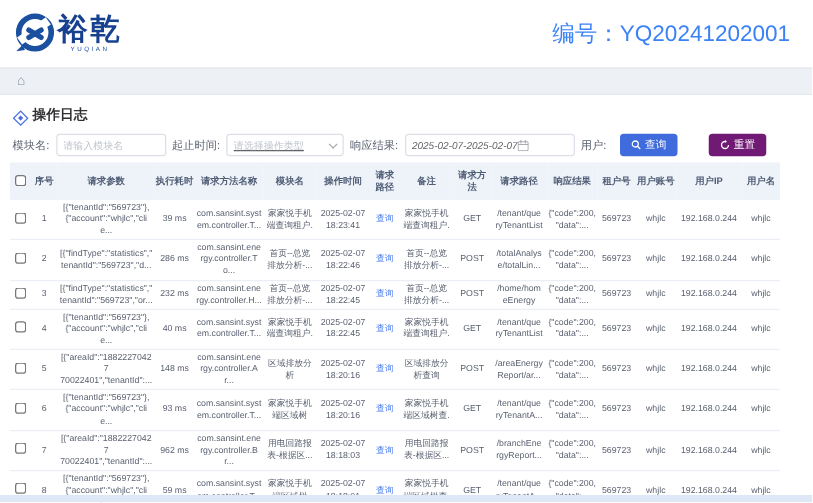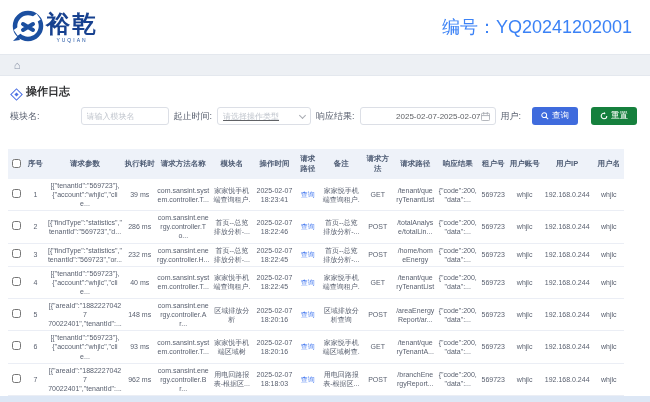--- a/index.html
+++ b/index.html
@@ -24,33 +24,33 @@
 
   
   .panel { background:#fff; padding:4px 8px 0 8px; }
   .panel-title { display:flex; align-items:flex-end; gap:5px; padding:4px 4px 5px 4px; }
   .diamond { position:relative; width:9px; height:9px; }
   .diamond:before { content:""; position:absolute; inset:0; border:1px solid #4a6fe3; transform:rotate(45deg); }
   .diamond:after { content:""; position:absolute; inset:3px; background:#4a6fe3; transform:rotate(45deg); }
   .panel-title-text { font-size:11px; font-weight:bold; color:#303133; }
 
   
-  .filters { display:flex; align-items:center; gap:5px; padding:3px 2px 24px 2px; white-space:nowrap; }
+  .filters { display:flex; align-items:center; gap:5px; padding:3px 2px 5px 2px; white-space:nowrap; }
   .f-label { font-size:9px; color:#5a6170; }
   .f-box { height:18px; border:1px solid #dcdfe6; border-radius:3px; background:#fff; display:flex; align-items:center; padding:0 5px; font-size:8px; color:#606266; }
-  .f-input { width:88px;margin-left:36px; }
+  .f-input { width:88px; }
   .f-input input { border:none; outline:none; width:100%; font-size:8px; color:#606266; font-family:inherit; }
   .f-input input::placeholder { color:#bfc4cc; }
   .f-select { width:94px; justify-content:space-between; cursor:pointer;text-decoration:underline; }
   .f-select .ph { color:#bfc4cc; }
   .chev { width:5px; height:5px; border-right:1px solid #a8abb2; border-bottom:1px solid #a8abb2; transform:rotate(45deg); margin-top:-2px; flex:none; }
-  .f-date { width:136px; justify-content:flex-end; cursor:pointer; }
+  .f-date { width:136px; justify-content:flex-start; cursor:pointer;font-style:italic; }
   .btn { height:18px; border:none; border-radius:3px; color:#fff; font-size:8.5px; display:flex; align-items:center; gap:3px; padding:0 9px; cursor:pointer; font-family:inherit; }
   .btn-search { background:#3f6bdd; margin-left:6px; }
-  .btn-reset { background:#15803d; margin-left:8px; }
+  .btn-reset { background:#701a75; margin-left:20px; }
 
   
   table { width:616px; border-collapse:collapse; table-layout:fixed; }
   thead th { background:#eef2f9; color:#4f5d75; font-size:7.5px; font-weight:bold; padding:5px 1px; text-align:center; }
   tbody td { font-size:7px; color:#5a6170; text-align:center; padding:2px 1px; border-bottom:1px solid #ebeef5; height:23px; vertical-align:middle; white-space:pre-line; word-break:break-all; line-height:1.3; }
   input[type="checkbox"] { width:9px; height:9px; accent-color:#3f6bdd; }
   .op-link { color:#4a7df0; cursor:pointer; }
   .bottom-strip { position:absolute; left:0; right:0; bottom:0; height:6px; background:#dde7f5; }
 </style>
 </head>

